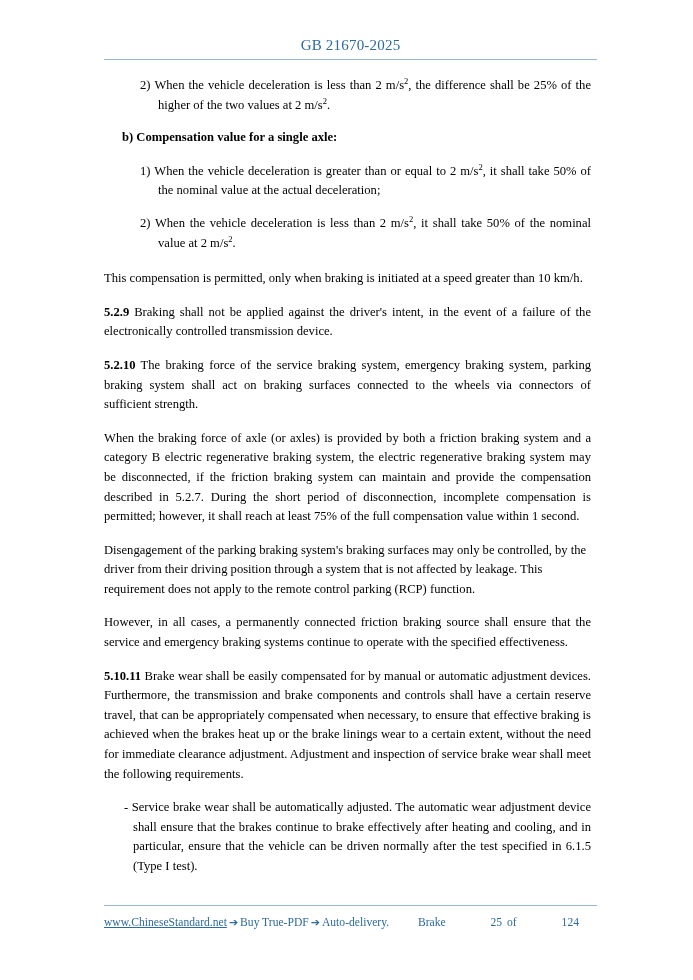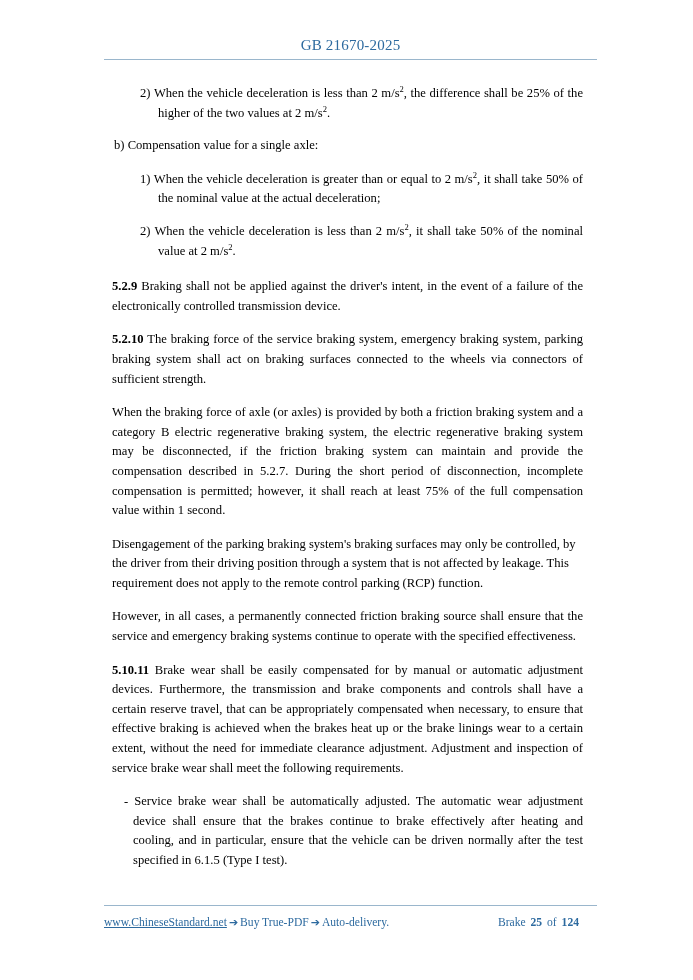--- a/index.html
+++ b/index.html
@@ -47,39 +47,40 @@
   .content {
     position: absolute;
     left: 104px;
     top: 76px;
     width: 487px;
     font-size: 12.6px;
     line-height: 19.6px;
   }
 
   p {
-    margin: 8px;
+    margin: 0;
     text-align: justify;
     text-justify: inter-word;
   }
 
   .para {
     margin-bottom: 14px;
   }
   .para-left {
     text-align: left;
   }
 
   
   .item-alpha {
-    padding-left: 10px;
+    padding-left: 18px;
     text-indent: -18px;
     margin-left: 18px;
     margin-bottom: 14px;
     text-align: left;
+    font-weight: bold;
   }
 
   
   .item-num {
     padding-left: 18px;
     text-indent: -18px;
     margin-left: 36px;
     margin-bottom: 13px;
   }
 
@@ -132,22 +133,23 @@
     font-family: "DejaVu Sans", sans-serif;
     font-weight: bold;
     font-size: 11px;
     padding: 0 2px;
   }
   .footer-right {
     white-space: nowrap;
     padding-right: 16px;
   }
   .footer-right b {
-    font-weight: bold;
+    font-weight: normal;
     padding: 0 2px;
+    margin-left: 40px;
   }
 </style>
 </head>
 <body>
 
 <div class="page">
 
   <div class="header">
     <div class="header-title">GB 21670-2025</div>
     <div class="header-rule"></div>
@@ -168,20 +170,23 @@
     <p class="item-num">
       <span>1)</span>
       <span>When the vehicle deceleration is greater than or equal to 2 m/s</span><sup>2</sup><span>, it shall take 50% of the nominal value at the actual deceleration;</span>
     </p>
 
     <p class="item-num" style="margin-bottom:16px;">
       <span>2)</span>
       <span>When the vehicle deceleration is less than 2 m/s</span><sup>2</sup><span>, it shall take 50% of the nominal value at 2 m/s</span><sup>2</sup><span>.</span>
     </p>
 
+    <p class="para">
+      <span>This compensation is permitted, only when braking is initiated at a speed greater than 10 km/h.</span>
+    </p>
 
     <p class="para">
       <b class="secnum">5.2.9</b>
       <span>Braking shall not be applied against the driver's intent, in the event of a failure of the electronically controlled transmission device.</span>
     </p>
 
     <p class="para">
       <b class="secnum">5.2.10</b>
       <span>The braking force of the service braking system, emergency braking system, parking braking system shall act on braking surfaces connected to the wheels via connectors of sufficient strength.</span>
     </p>

